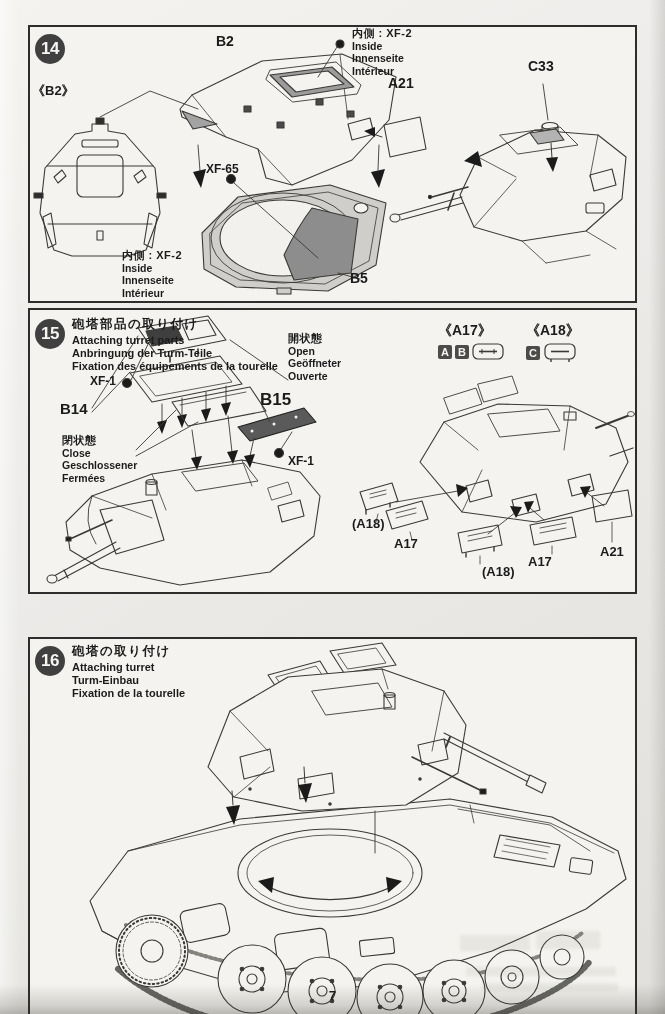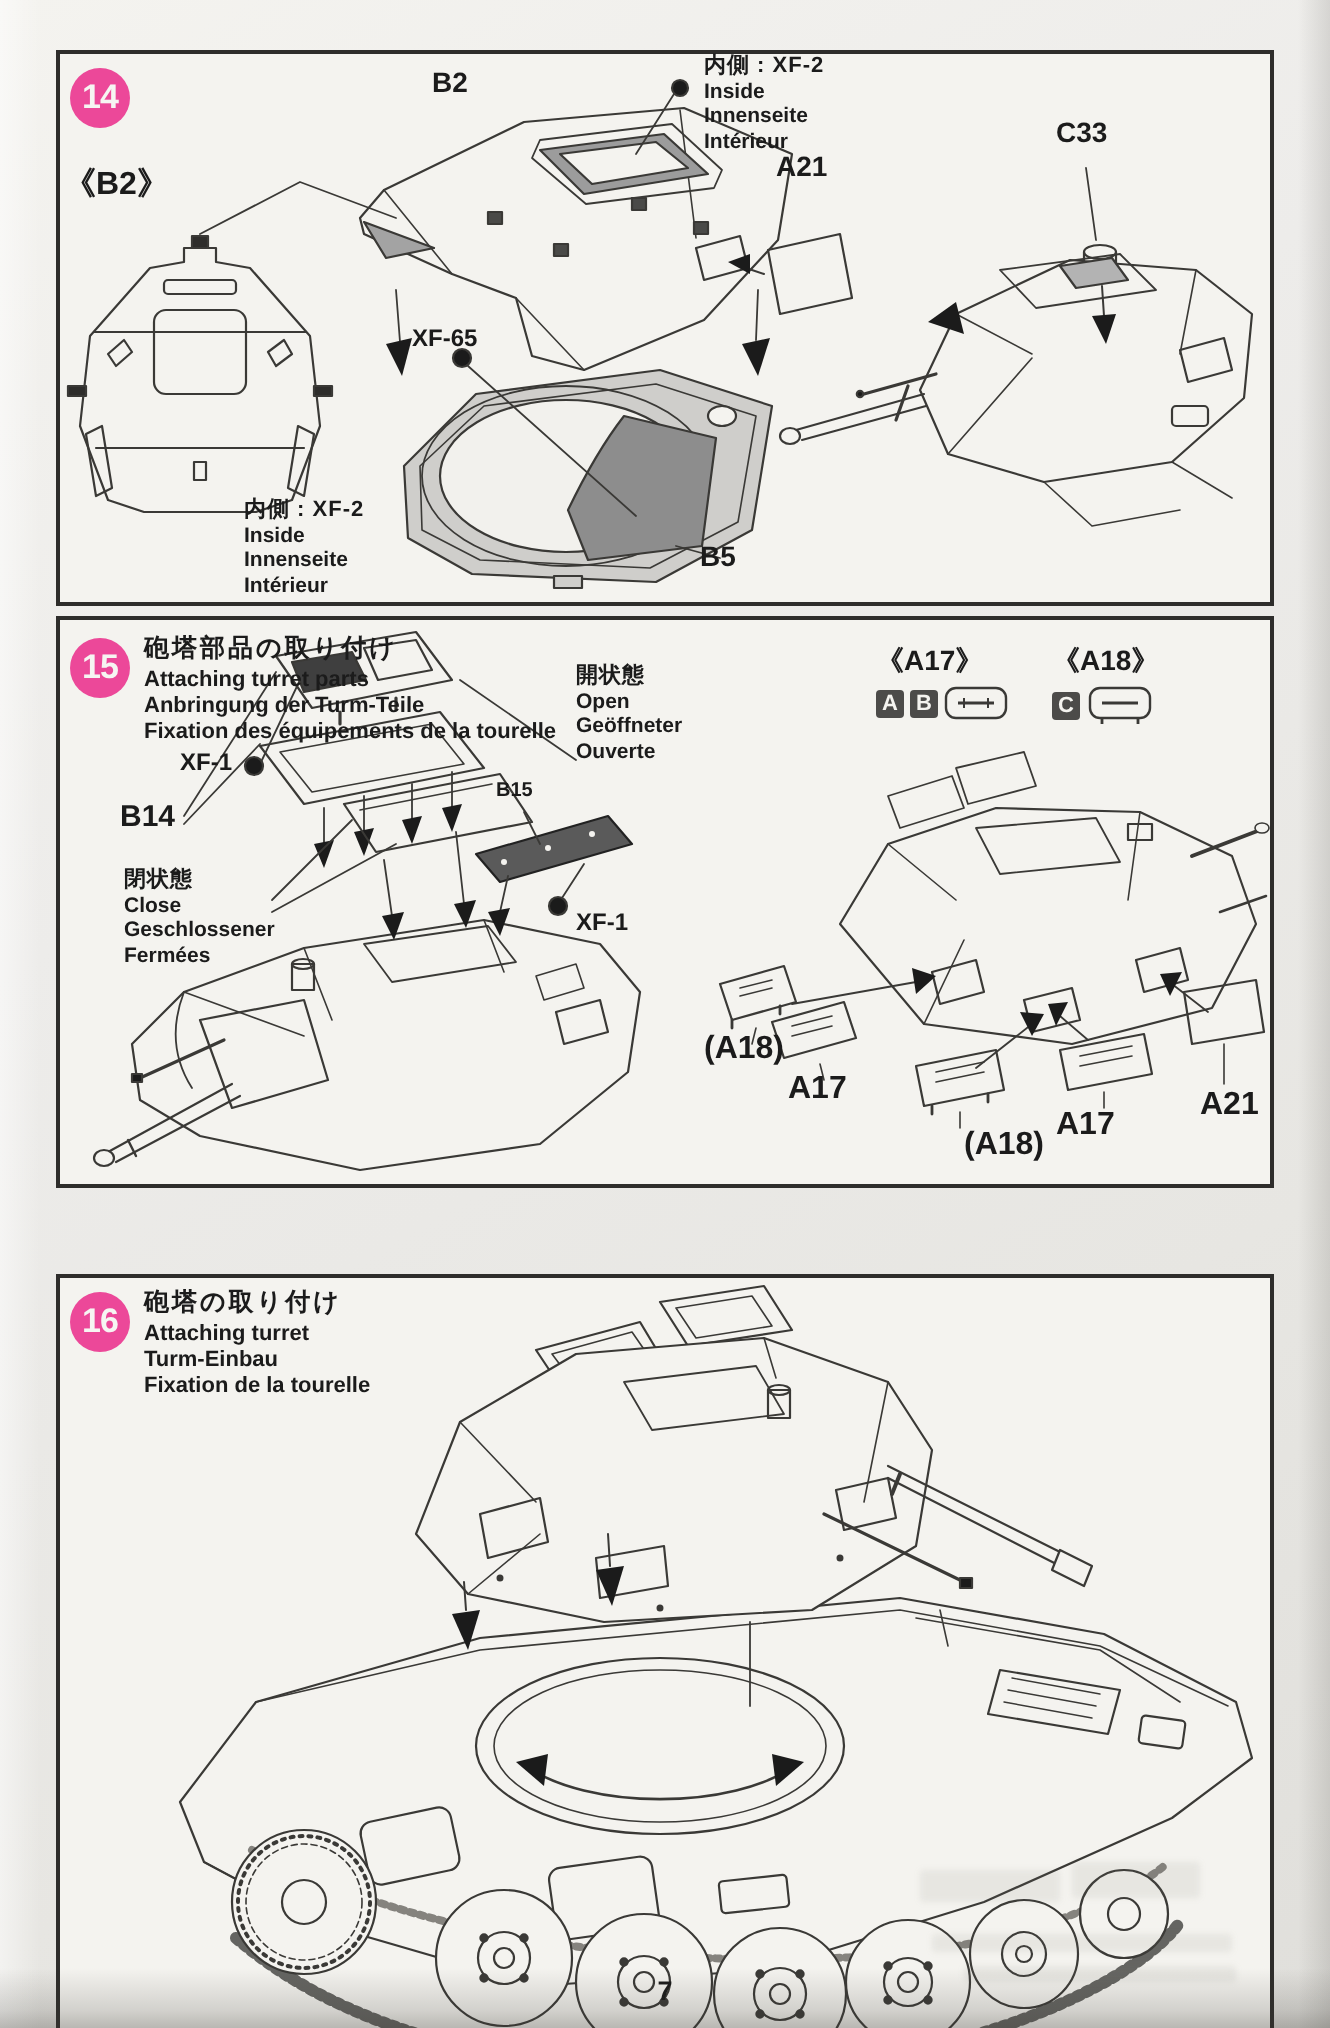--- a/index.html
+++ b/index.html
@@ -13,29 +13,29 @@
   .scan-shadow-right{position:absolute;top:0;bottom:0;right:0;width:16px;
     background:linear-gradient(270deg,rgba(60,58,52,0.14),rgba(0,0,0,0));}
   .scan-light-left{position:absolute;top:0;bottom:0;left:0;width:20px;
     background:linear-gradient(90deg,rgba(255,255,255,0.5),rgba(255,255,255,0));}
   .panel{position:absolute;left:28px;width:605px;background:#f4f3ef;border:2px solid #2e2d2b;}
   #p14{top:25px;height:274px;}
   #p15{top:308px;height:282px;}
   #p16{top:601px;height:381px;margin-top:36px;}
   .art{position:absolute;left:0;top:0;}
   .badge{position:absolute;left:5px;width:30px;height:30px;border-radius:50%;
-    background:#ec4899;color:#f6f5f2;font-weight:bold;font-size:17px;
+    background:#404040;color:#f6f5f2;font-weight:bold;font-size:17px;
     display:flex;align-items:center;justify-content:center;letter-spacing:-0.5px;}
   .titleblock{position:absolute;left:42px;}
   .titleblock .ja{font-size:12.5px;font-weight:bold;letter-spacing:1.5px;margin-bottom:1px;}
   .titleblock .en{font-size:11px;font-weight:bold;line-height:13px;}
   .note{position:absolute;font-size:10.5px;font-weight:bold;line-height:12.5px;}
   .note .ja{font-size:11px;letter-spacing:0.5px;}
   .plabel{position:absolute;font-weight:bold;font-size:14px;letter-spacing:0;}
-  .plabel.mid{font-size:16px;}
+  .plabel.mid{font-size:13px;}
   .plabel.sm{font-size:12px;}
   .paintref{position:absolute;}
   .paintref .pr{font-size:14px;font-weight:bold;margin-bottom:3px;}
   .optrow{display:flex;align-items:center;gap:3px;}
   .optbox{width:14px;height:14px;background:#4c4b49;color:#f4f3ef;border-radius:2px;
     font-size:11px;font-weight:bold;display:flex;align-items:center;justify-content:center;}
   .pagenum{position:absolute;left:0;top:988px;width:665px;text-align:center;
     font-size:13.5px;font-weight:bold;}
   .bleed{position:absolute;background:rgba(120,118,110,0.10);filter:blur(1.5px);border-radius:2px;}
 </style>
@@ -253,21 +253,21 @@
         <span class="optbox">C</span>
         <svg width="34" height="20" viewBox="0 0 34 20">
           <rect x="2" y="1" width="30" height="15" rx="5" fill="none" stroke="#3a3936" stroke-width="1.2"></rect>
           <path d="M8,8.5 L26,8.5" stroke="#3a3936" stroke-width="1.6"></path>
           <path d="M8,16 L8,19 M26,16 L26,19" stroke="#3a3936" stroke-width="1.4"></path>
         </svg>
       </div>
     </div>
     <div class="plabel sm" style="left:60px;top:64px">XF-1</div>
     <div class="plabel" style="left:30px;top:90px;font-size:15px">B14</div>
-    <div class="plabel" style="left:218px;top:80px;font-size:10px">B15</div>
+    <div class="plabel" style="left:230px;top:80px;font-size:17px">B15</div>
     <div class="note" style="left:32px;top:124px">
       <div class="ja">閉状態</div>
       <div>Close</div>
       <div>Geschlossener</div>
       <div>Fermées</div>
     </div>
     <div class="plabel sm" style="left:258px;top:144px">XF-1</div>
     <div class="plabel mid" style="left:322px;top:206px">(A18)</div>
     <div class="plabel mid" style="left:364px;top:226px">A17</div>
     <div class="plabel mid" style="left:452px;top:254px">(A18)</div>

